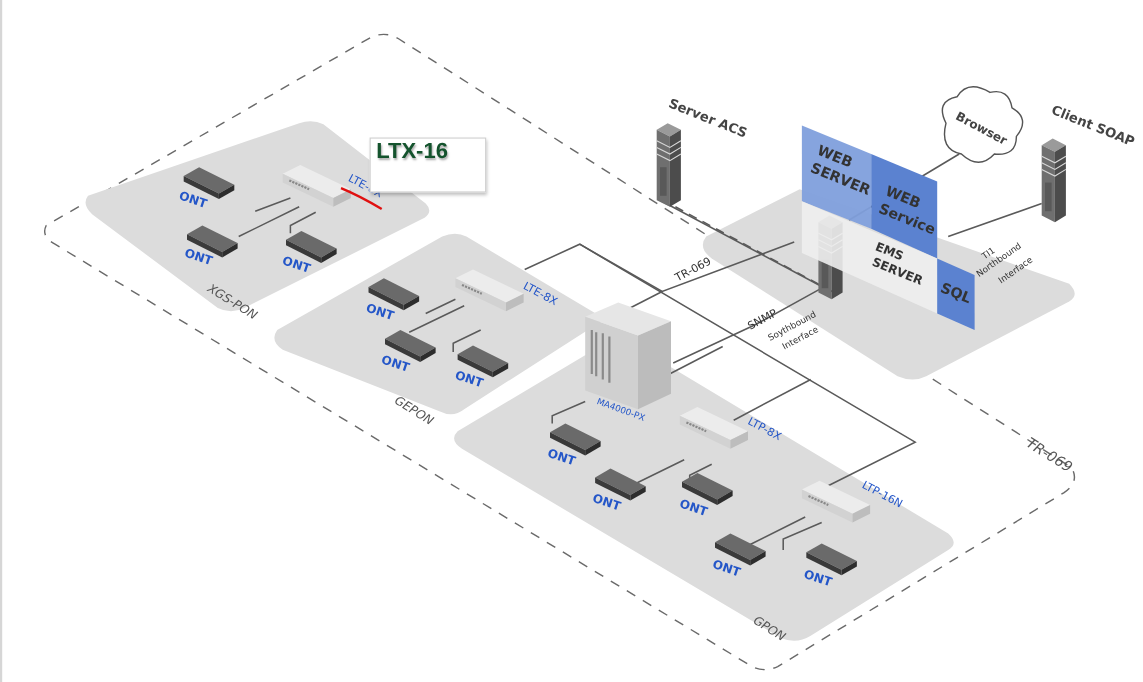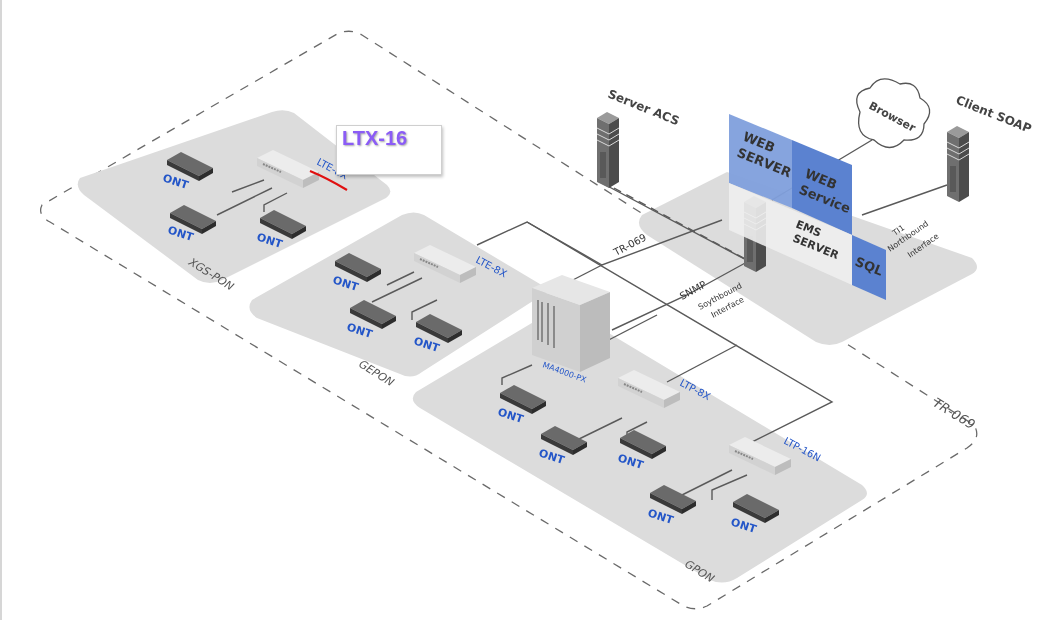--- a/index.html
+++ b/index.html
@@ -5,21 +5,21 @@
   html, body { margin:0; padding:0; background:#ffffff; }
   body { width:1039px; height:620px; overflow:hidden; position:relative; font-family:"DejaVu Sans", sans-serif; }
   #canvas { position:absolute; left:0; top:0; width:1039px; height:620px; border-left:2px solid #d6d6d6; box-sizing:border-box; }
   svg text { font-family:"DejaVu Sans", sans-serif; }
   .lbl-blue { fill:#2456c8; font-size:11px; font-weight:bold; }
   .lbl-dev { fill:#2456c8; font-size:10px; }
   .lbl-zone { fill:#555; font-size:11px; font-style:italic; }
   .lbl-dark { fill:#333; font-size:10px; }
   .lbl-head { fill:#444; font-size:12px; font-weight:bold; }
   .callout { position:absolute; left:334px; top:125px; width:104px; height:48px; background:#fff; border:1px solid #cfcfcf; box-shadow:1px 2px 3px rgba(0,0,0,0.25); }
-  .callout span { position:absolute; left:5px; top:1px; font-family:"Liberation Sans", sans-serif; font-weight:bold; font-size:20px; color:#8b5cf6; text-shadow:1px 1px 2px rgba(0,0,0,0.35); }
+  .callout span { position:absolute; left:5px; top:1px; font-family:"Liberation Sans", sans-serif; font-weight:bold; font-size:20px; color:#14532d; text-shadow:1px 1px 2px rgba(0,0,0,0.35); }
 </style>
 </head>
 <body>
 
 <div id="canvas">
 <svg width="1039" height="620" viewBox="0 0 1039 620">
   <defs>
     <g id="ont-shape">
       <path d="M0,8 L14,0 L46,16 L32,24 Z" fill="#6a6a6a"></path>
       <path d="M0,8 L0,13 L32,29 L32,24 Z" fill="#3a3a3a"></path>

